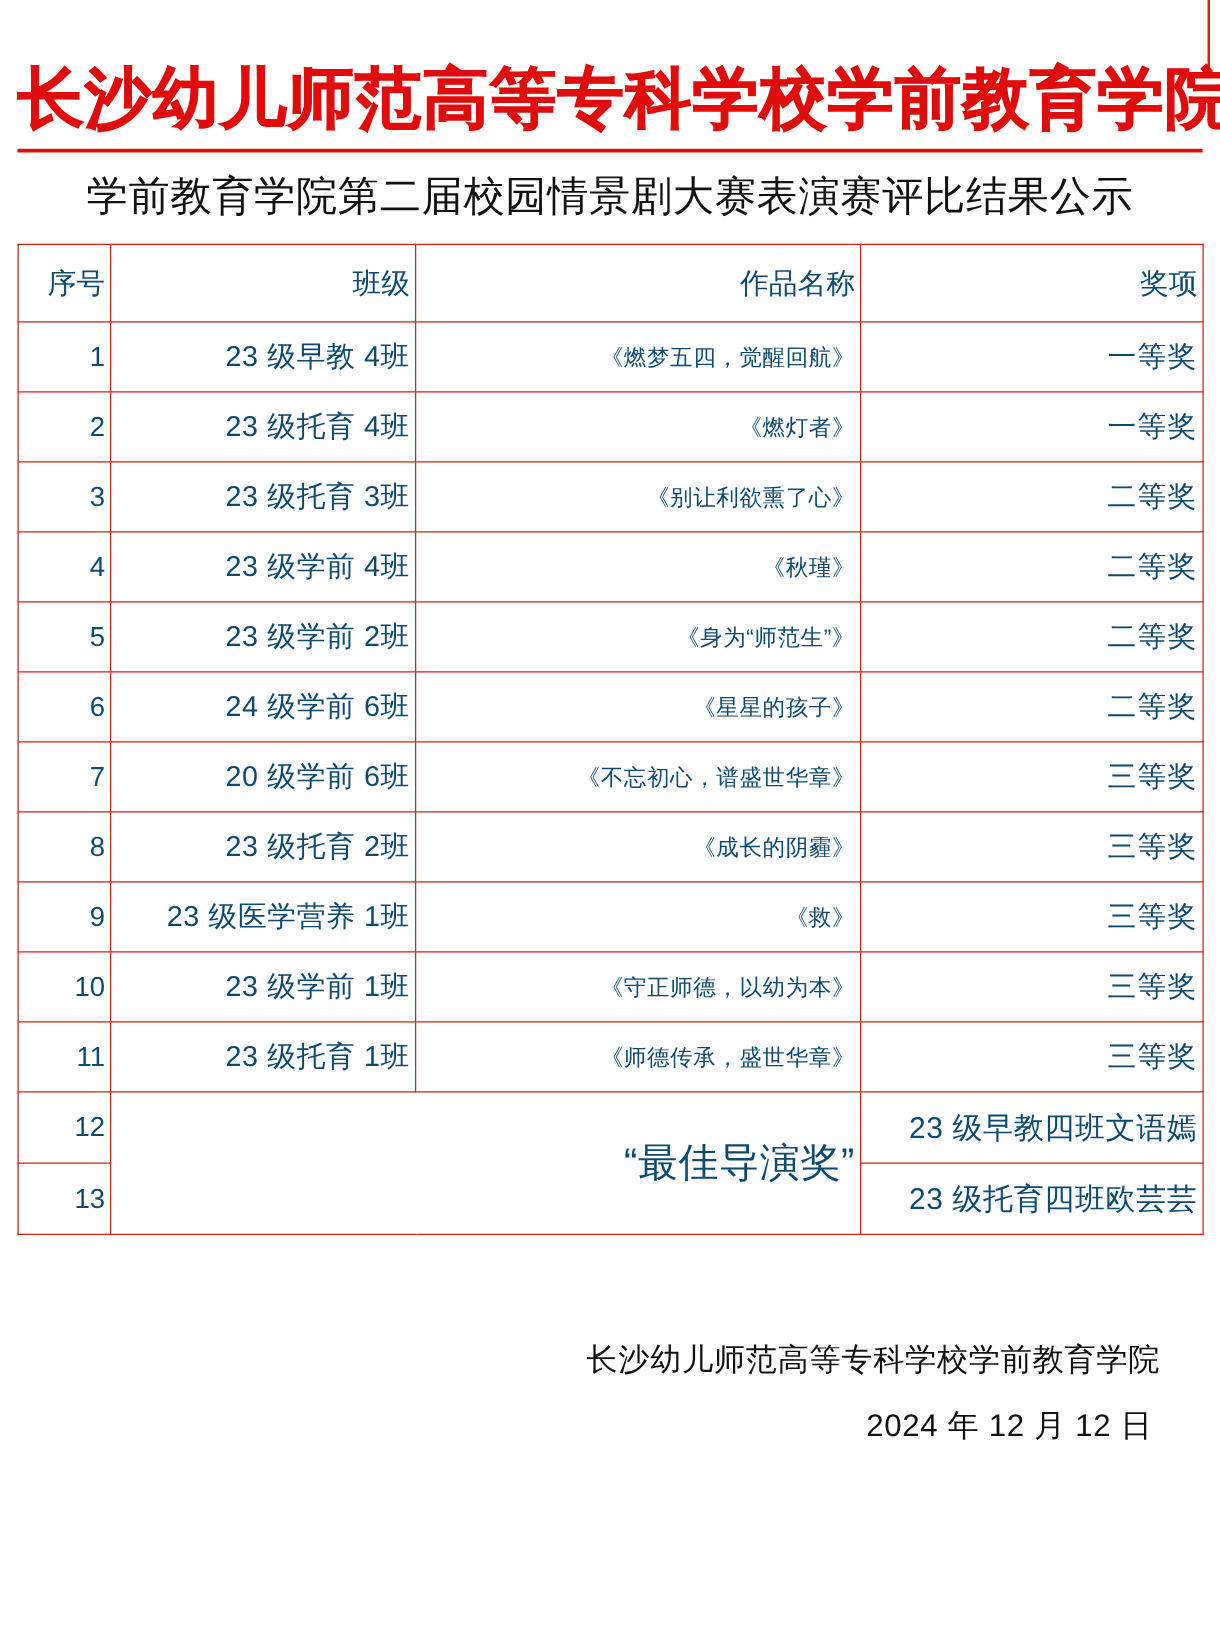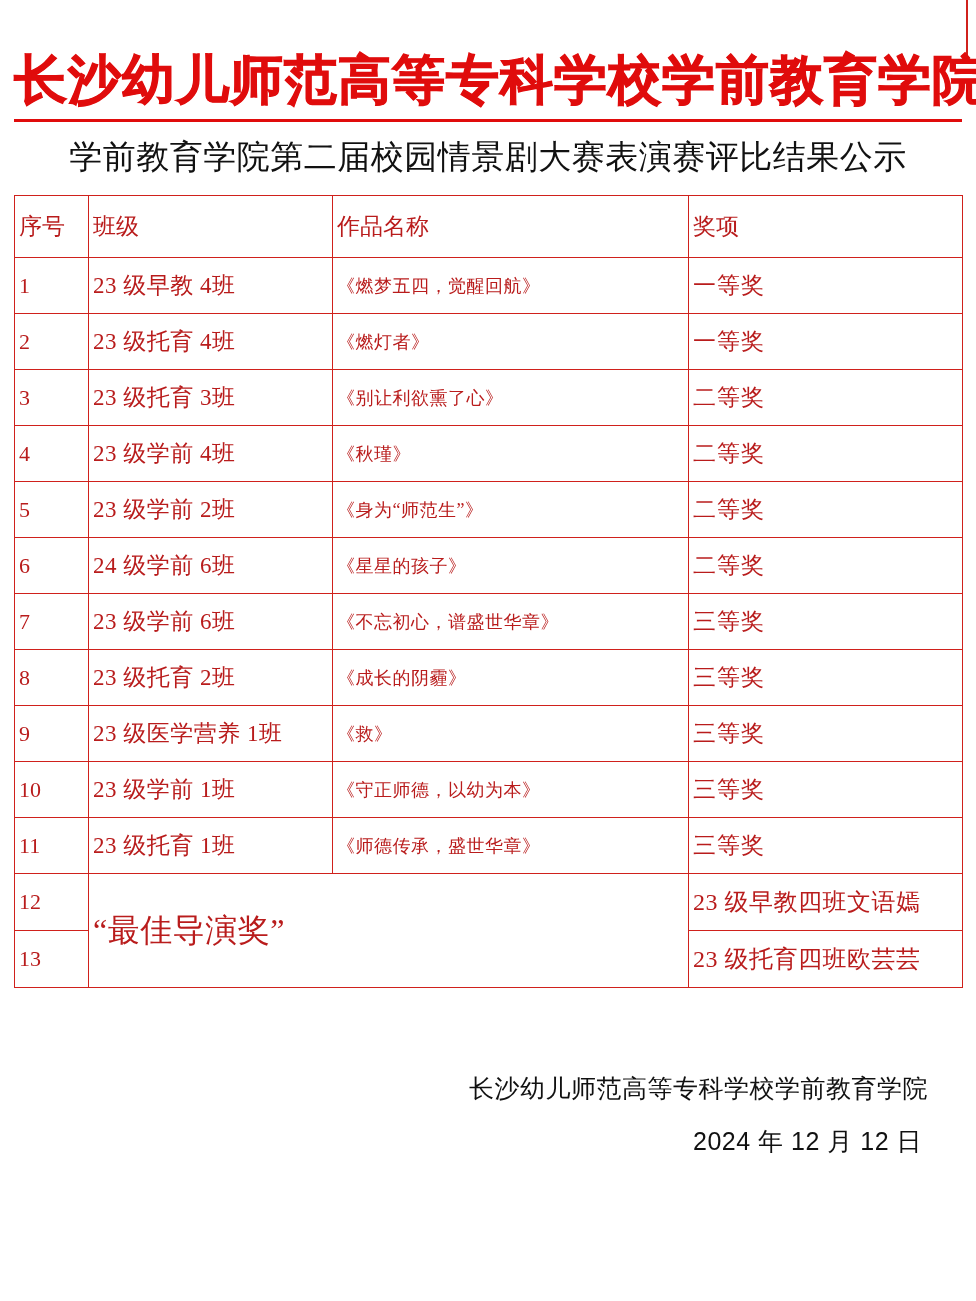--- a/index.html
+++ b/index.html
@@ -70,26 +70,26 @@
   
   table.result-table {
     width: 100%;
     border-collapse: collapse;
     table-layout: fixed;
     font-size: 23px;
   }
   table.result-table td,
   table.result-table th {
     border: 1.6px solid #d0211c;
-    text-align: left;
+    text-align: right;
     vertical-align: middle;
     padding: 12px 4px;
     font-weight: normal;
-    color: #b91c1c;
-    font-family: Liberation Serif, serif;
+    color: #0c4a6e;
+    font-family: Liberation Sans, sans-serif;
   }
   table.result-table thead td {
     padding: 15px 4px;
   }
   col.c-no    { width: 74px; }
   col.c-class { width: 244px; }
   col.c-work  { width: 356px; }
   col.c-award { width: 274px; }
 
   .cell-no { font-size: 22px; }
@@ -180,21 +180,21 @@
         <td class="cell-award">二等奖</td>
       </tr>
       <tr>
         <td class="cell-no">6</td>
         <td class="cell-class">24 级学前 6班</td>
         <td class="cell-work">《星星的孩子》</td>
         <td class="cell-award">二等奖</td>
       </tr>
       <tr>
         <td class="cell-no">7</td>
-        <td class="cell-class">23 级学前 6班</td>
+        <td class="cell-class">20 级学前 6班</td>
         <td class="cell-work">《不忘初心，谱盛世华章》</td>
         <td class="cell-award">三等奖</td>
       </tr>
       <tr>
         <td class="cell-no">8</td>
         <td class="cell-class">23 级托育 2班</td>
         <td class="cell-work">《成长的阴霾》</td>
         <td class="cell-award">三等奖</td>
       </tr>
       <tr>

